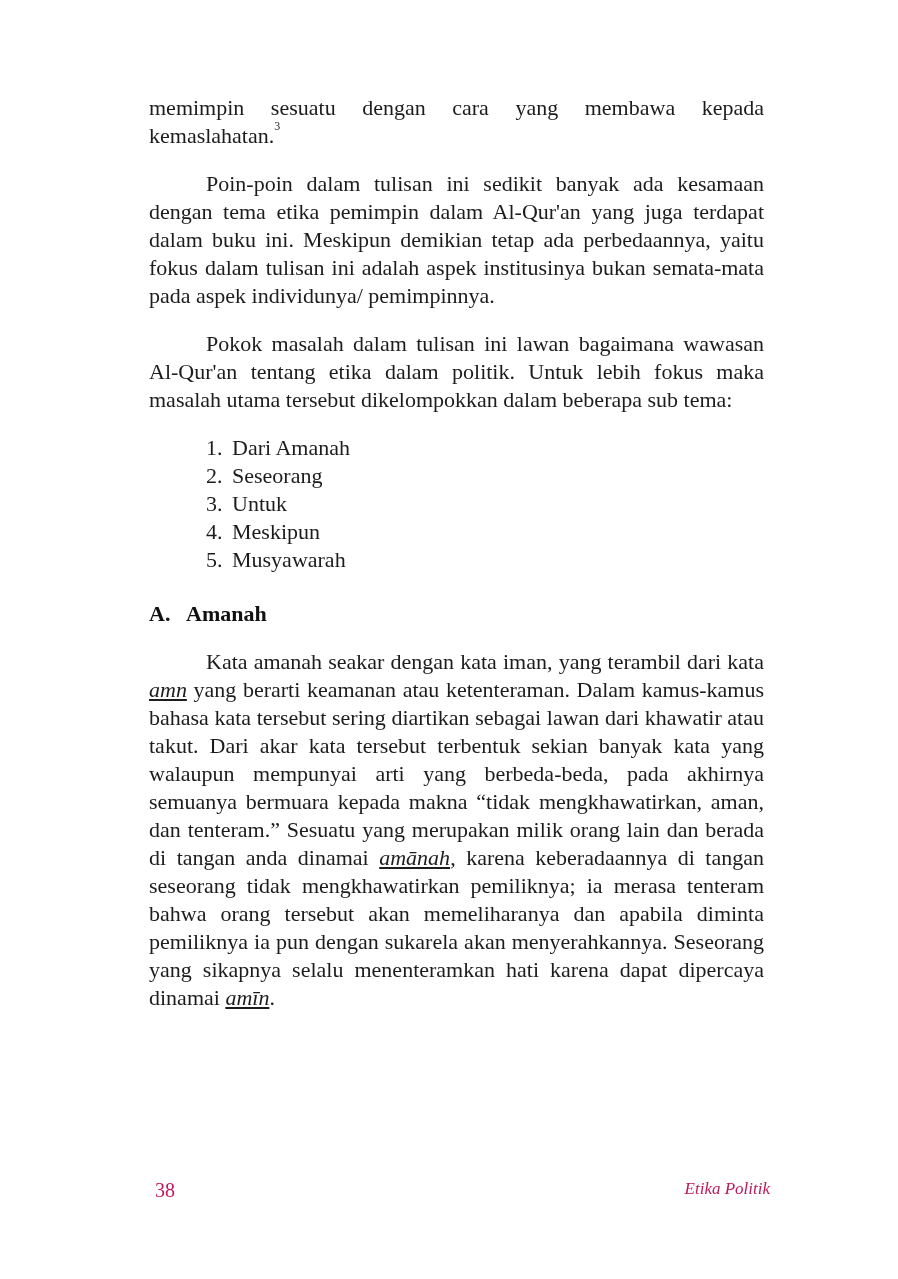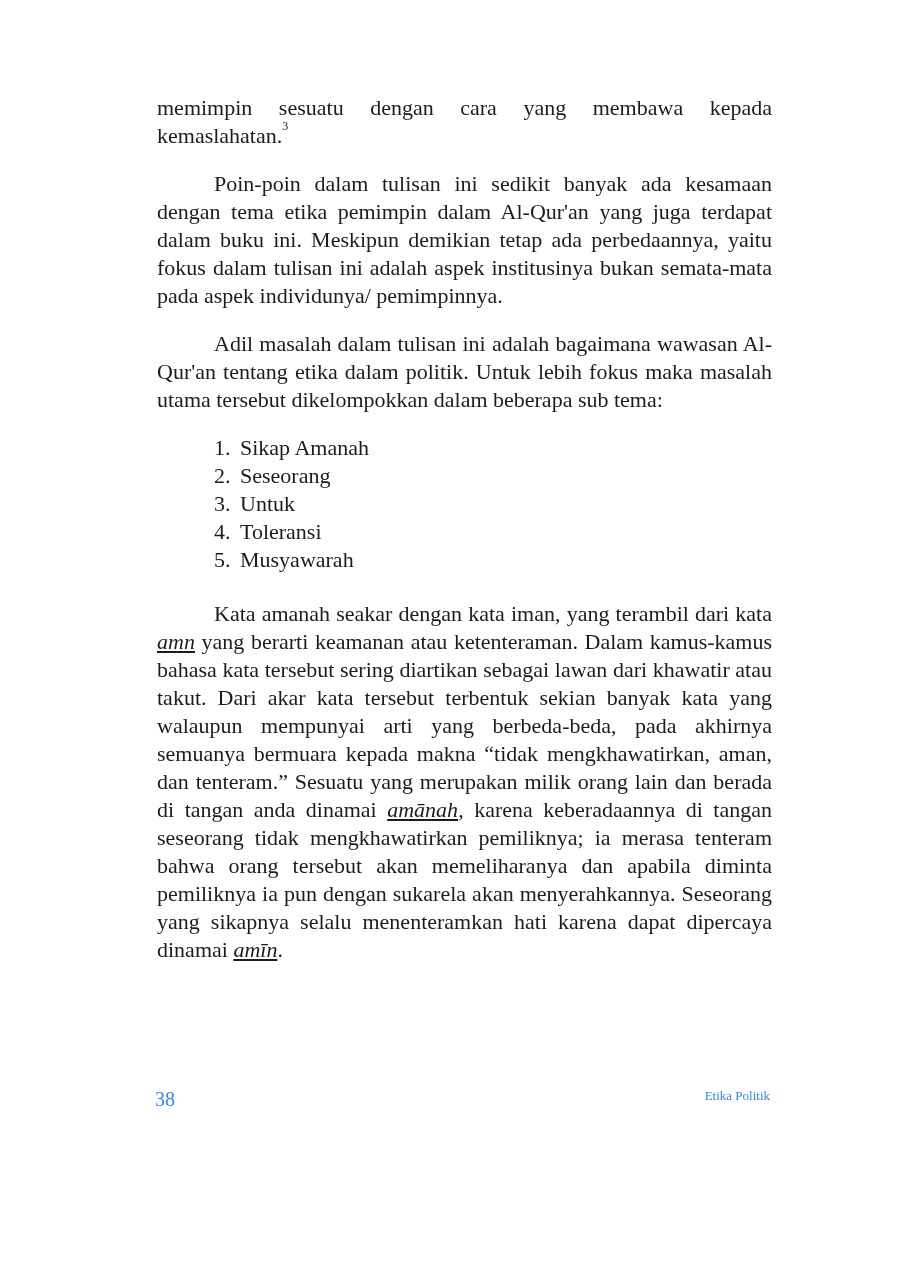--- a/index.html
+++ b/index.html
@@ -1,76 +1,77 @@
 <!DOCTYPE html>
 <html><head>
   <meta charset="utf-8">
   <style>
     html, body { margin: 0; padding: 0; background: #ffffff; }
     body { width: 898px; height: 1279px; position: relative; overflow: hidden; }
     .page {
-      position: absolute; left: 157px; top: 94px; width: 615px;
+      position: absolute; left: 149px; top: 94px; width: 615px;
       font-family: "Liberation Serif", "DejaVu Serif", serif;
       font-size: 22px; line-height: 28px; color: #1c1c1c;
     }
     p { margin: 0; text-align: justify; }
     .indent { text-indent: 57px; margin-top: 20px; }
     .gap-after { margin-bottom: 20px; }
     sup.fn { font-size: 12px; vertical-align: top; line-height: 12px; position: relative; top: -2px; }
     ol.subtopics { list-style: none; margin: 0 0 26px 0; padding: 0 0 0 57px; }
     ol.subtopics li { display: flex; line-height: 28px; }
     ol.subtopics .num { width: 26px; }
     h2.section {
       font-family: "Liberation Serif", "DejaVu Serif", serif;
       font-weight: bold; font-size: 22px; line-height: 28px;
       margin: 0; padding: 0; color: #111;
     }
     h2.section .letter { display: inline-block; width: 37px; }
     em { font-style: italic; text-decoration: underline; }
     .footer {
-      position: absolute; left: 155px; top: 1088px; width: 615px;
+      position: absolute; left: 155px; top: 1179px; width: 615px;
       display: flex; justify-content: space-between;
-      font-family: "Liberation Serif", "DejaVu Serif", serif; color: #3b82f6;
+      font-family: "Liberation Serif", "DejaVu Serif", serif; color: #be185d;
     }
     .footer .page-number { font-size: 20px; }
-    .footer .running-title { font-size: 13px; }
+    .footer .running-title { font-size: 17px; font-style: italic; }
   </style>
 </head>
 <body>
 
 <div class="page">
   <p><span>memimpin sesuatu dengan cara yang membawa kepada kemaslahatan.</span><sup class="fn">3</sup></p>
 
   <p class="indent">Poin-poin dalam tulisan ini sedikit banyak ada kesamaan dengan tema etika pemimpin dalam Al-Qur'an yang juga terdapat dalam buku ini. Meskipun demikian tetap ada perbedaannya, yaitu fokus dalam tulisan ini adalah aspek institusinya bukan semata-mata pada aspek individunya/ pemimpinnya.</p>
 
-  <p class="indent gap-after">Adil masalah dalam tulisan ini adalah bagaimana wawasan Al-Qur'an tentang etika dalam politik. Untuk lebih fokus maka masalah utama tersebut dikelompokkan dalam beberapa sub tema:</p>
+  <p class="indent gap-after">Pokok masalah dalam tulisan ini lawan bagaimana wawasan Al-Qur'an tentang etika dalam politik. Untuk lebih fokus maka masalah utama tersebut dikelompokkan dalam beberapa sub tema:</p>
 
   <ol class="subtopics">
     <li>
         <span class="num">1.</span>
-        <span>Sikap Amanah</span>
+        <span>Dari Amanah</span>
       </li>
     <li>
         <span class="num">2.</span>
         <span>Seseorang</span>
       </li>
     <li>
         <span class="num">3.</span>
         <span>Untuk</span>
       </li>
     <li>
         <span class="num">4.</span>
-        <span>Toleransi</span>
+        <span>Meskipun</span>
       </li>
     <li>
         <span class="num">5.</span>
         <span>Musyawarah</span>
       </li>
   </ol>
 
+  <h2 class="section"><span class="letter">A.</span><span>Amanah</span></h2>
 
   <p class="indent"><span>Kata amanah seakar dengan kata iman, yang terambil dari kata </span><em>amn</em><span> yang berarti keamanan atau ketenteraman. Dalam kamus-kamus bahasa kata tersebut sering diartikan sebagai lawan dari khawatir atau takut. Dari akar kata tersebut terbentuk sekian banyak kata yang walaupun mempunyai arti yang berbeda-beda, pada akhirnya semuanya bermuara kepada makna “tidak mengkhawatirkan, aman, dan tenteram.” Sesuatu yang merupakan milik orang lain dan berada di tangan anda dinamai </span><em>amānah</em><span>, karena keberadaannya di tangan seseorang tidak mengkhawatirkan pemiliknya; ia merasa tenteram bahwa orang tersebut akan memeliharanya dan apabila diminta pemiliknya ia pun dengan sukarela akan menyerahkannya. Seseorang yang sikapnya selalu menenteramkan hati karena dapat dipercaya dinamai </span><em>amīn</em><span>.</span></p>
 </div>
 
 <div class="footer">
   <span class="page-number">38</span>
   <span class="running-title">Etika Politik</span>
 </div>
 
 </body></html>

